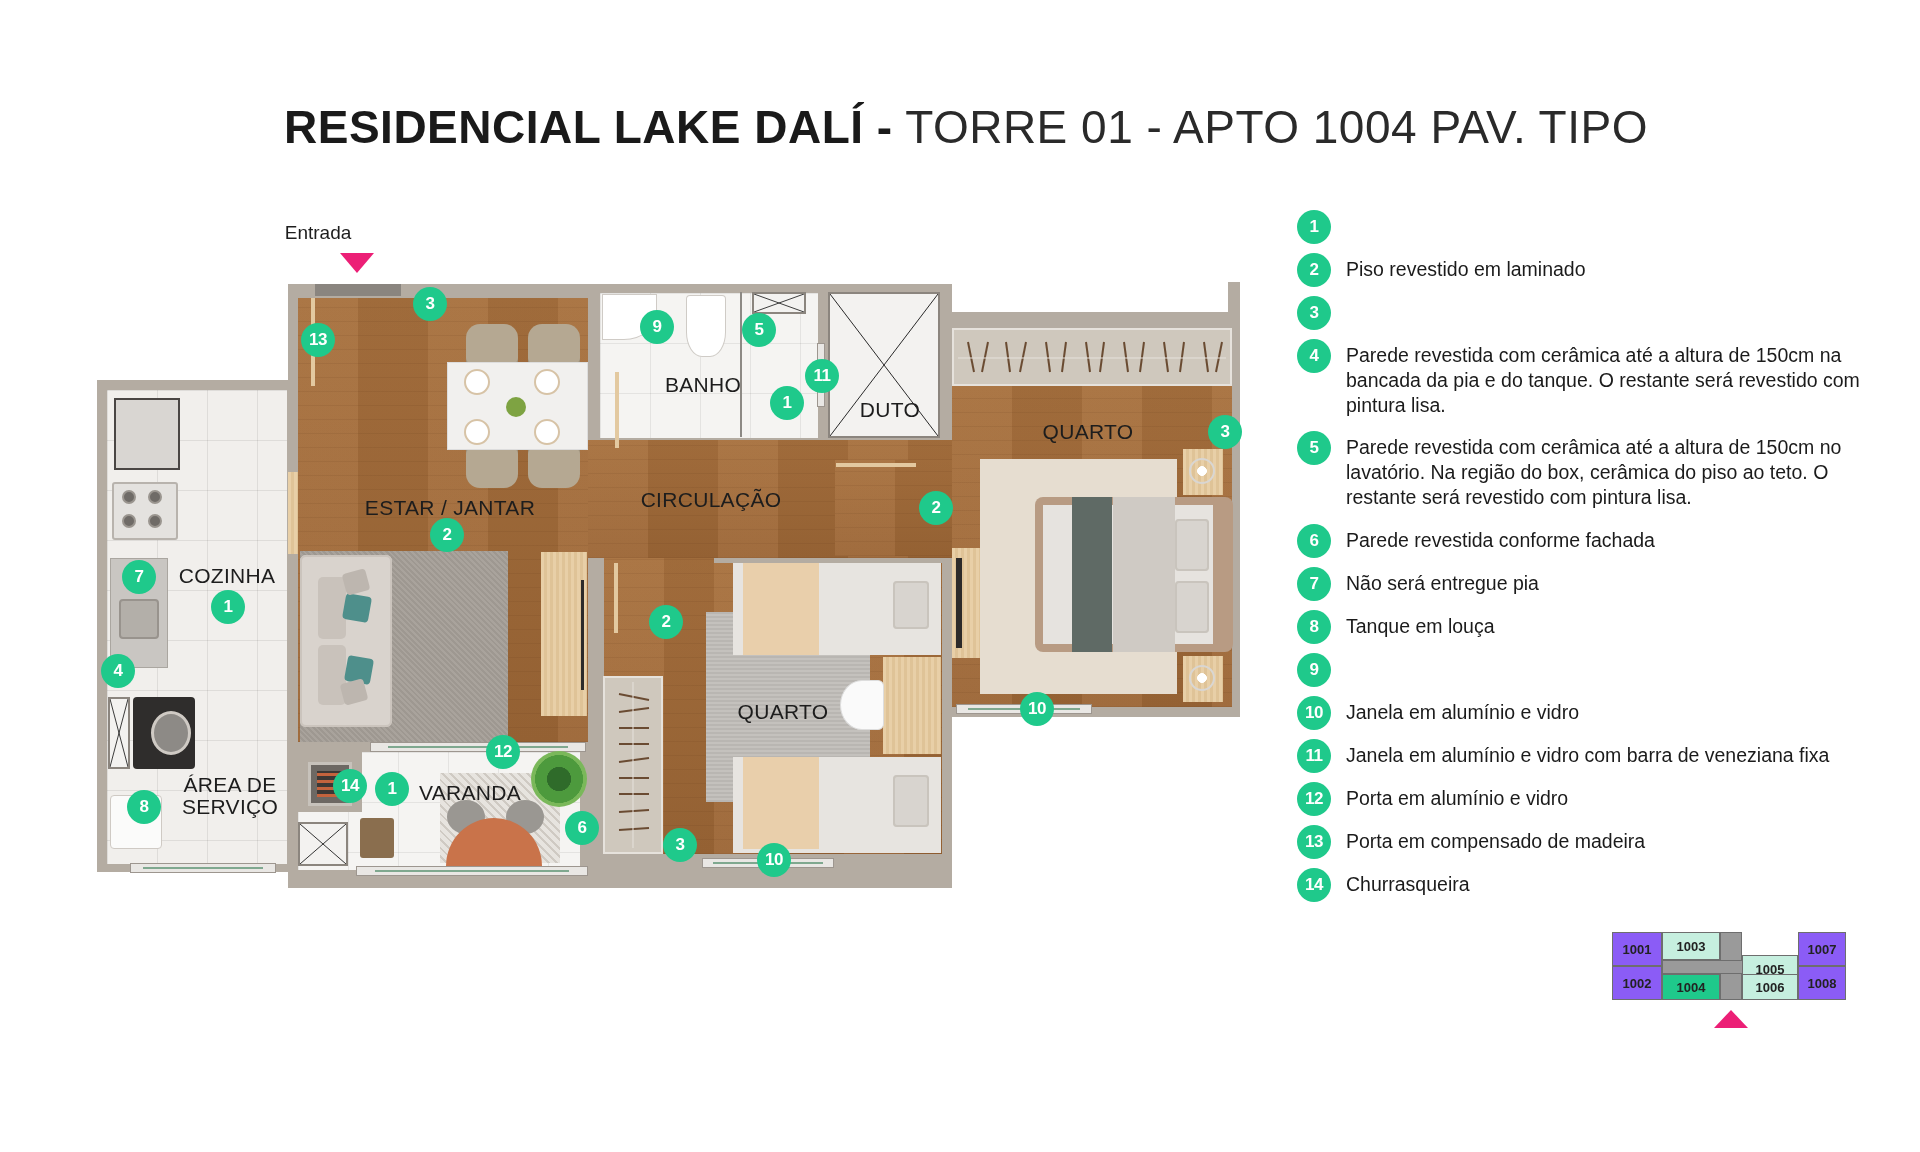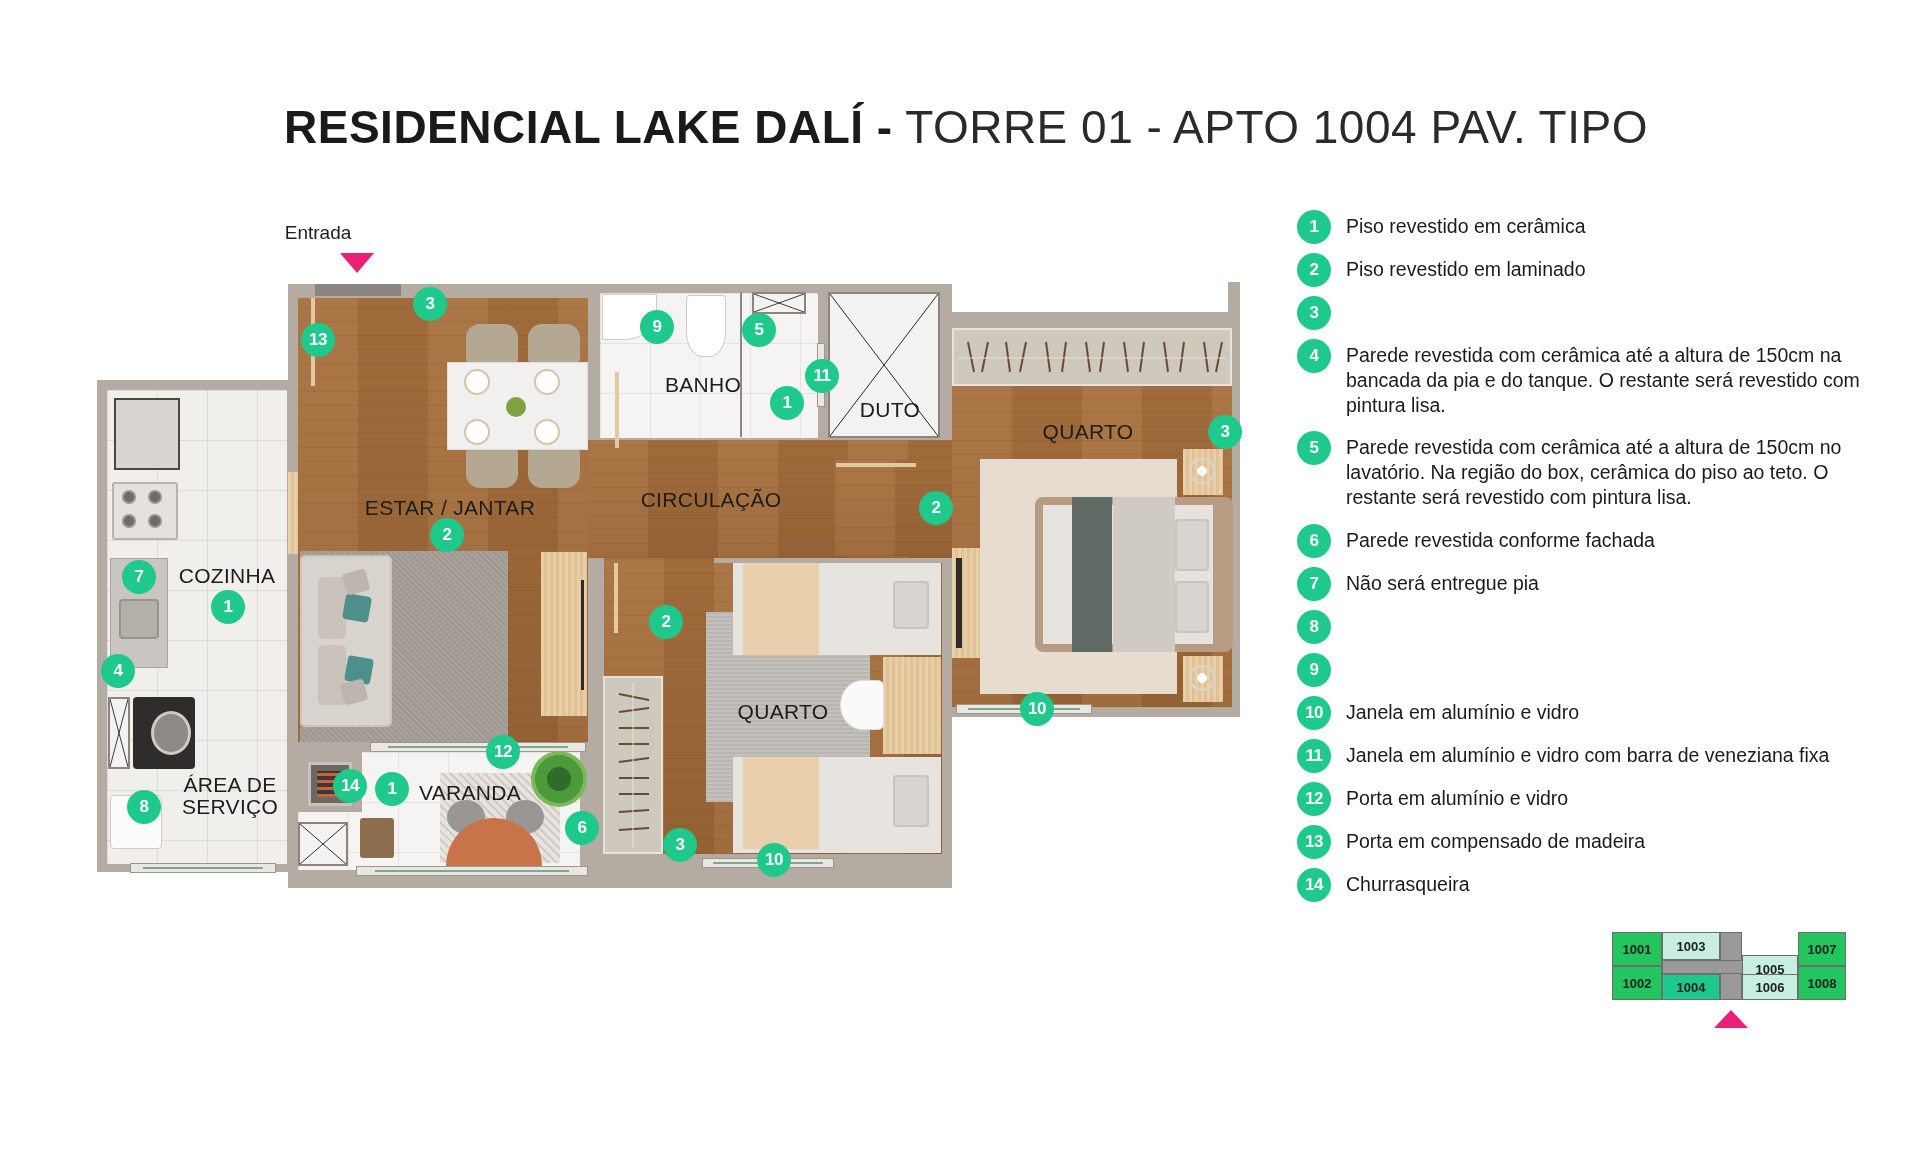--- a/index.html
+++ b/index.html
@@ -74,21 +74,21 @@
 
   
   .legend { position: absolute; left: 1297px; top: 210px; width: 620px; }
   .legend-item { position: absolute; left: 0; display: flex; align-items: flex-start; }
   .legend-marker { position: relative; flex: 0 0 34px; width: 34px; height: 34px; border-radius: 50%; background: #1fc98b; color: #fff; font-weight: 700; font-size: 17px; display: flex; align-items: center; justify-content: center; letter-spacing: -0.5px; }
   .legend-text { margin-left: 15px; font-size: 19.5px; line-height: 25px; color: #1b1b1b; padding-top: 4px; width: 540px; }
 
   
   .keyplan { position: absolute; left: 1612px; top: 932px; width: 234px; height: 72px; }
   .unit { position: absolute; font-size: 13px; font-weight: 700; color: #222; display: flex; align-items: center; justify-content: center; border: 1px solid #6e6e6e; }
-  .unit.gray { background: #22c55e; }
+  .unit.gray { background: #8b5cf6; }
   .unit.mint { background: #c6efdf; }
   .unit.current { background: #1fc98b; }
   .corridor { position: absolute; background: #9a9a9a; border: 1px solid #6e6e6e; }
   .key-arrow { position: absolute; left: 1714px; top: 1010px; width: 0; height: 0; border-left: 17px solid transparent; border-right: 17px solid transparent; border-bottom: 18px solid #ec1f76; }
 </style>
 </head>
 <body>
 
 <div class="title">
   <span class="bold">RESIDENCIAL LAKE DALÍ -</span><span class="light"> TORRE 01 - APTO 1004 PAV. TIPO</span>
@@ -305,21 +305,20 @@
   <div class="marker" style="left:666px;top:622px;">2</div>
   <div class="marker" style="left:680px;top:845px;">3</div>
   <div class="marker" style="left:774px;top:860px;">10</div>
   <div class="marker" style="left:1225px;top:432px;">3</div>
   <div class="marker" style="left:1037px;top:709px;">10</div>
 </div>
 
 <div class="legend">
   <div class="legend-item" style="top:0px;">
     <div class="legend-marker">1</div>
-    <div class="legend-text">Piso revestido em cerâmica</div>
   </div>
   <div class="legend-item" style="top:43px;">
     <div class="legend-marker">2</div>
     <div class="legend-text">Piso revestido em laminado</div>
   </div>
   <div class="legend-item" style="top:86px;">
     <div class="legend-marker">3</div>
   </div>
   <div class="legend-item" style="top:129px;">
     <div class="legend-marker">4</div>
@@ -332,20 +331,21 @@
   <div class="legend-item" style="top:314px;">
     <div class="legend-marker">6</div>
     <div class="legend-text">Parede revestida conforme fachada</div>
   </div>
   <div class="legend-item" style="top:357px;">
     <div class="legend-marker">7</div>
     <div class="legend-text">Não será entregue pia</div>
   </div>
   <div class="legend-item" style="top:400px;">
     <div class="legend-marker">8</div>
+    <div class="legend-text">Tanque em louça</div>
   </div>
   <div class="legend-item" style="top:443px;">
     <div class="legend-marker">9</div>
   </div>
   <div class="legend-item" style="top:486px;">
     <div class="legend-marker">10</div>
     <div class="legend-text">Janela em alumínio e vidro</div>
   </div>
   <div class="legend-item" style="top:529px;">
     <div class="legend-marker">11</div>

